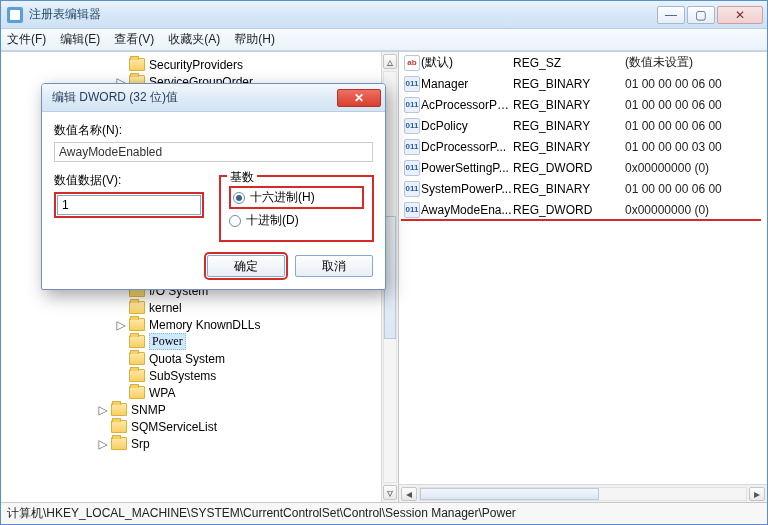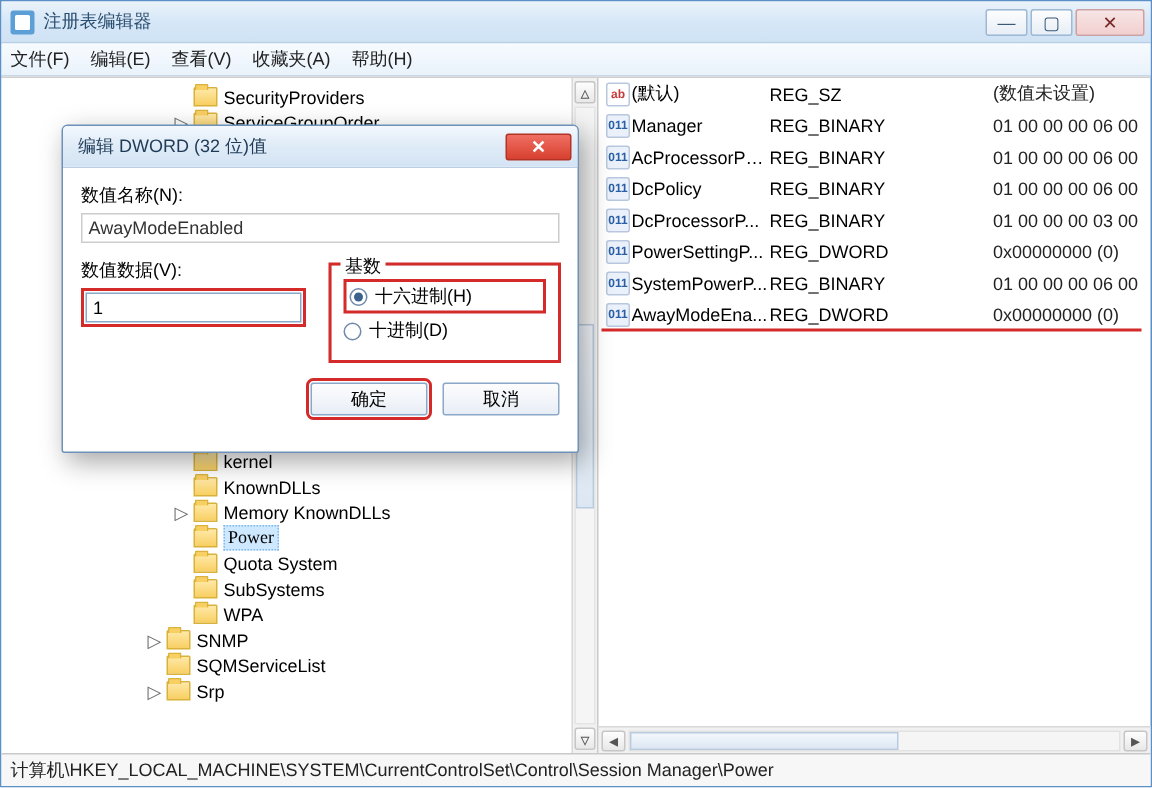--- a/index.html
+++ b/index.html
@@ -72,21 +72,21 @@
   }
   .col-h { display:flex; align-items:center; padding:0 6px; border-right:1px solid #dbe2ea; color:#1a1a1a; }
   .col-name { width:110px; }
   .col-type { width:112px; }
   .col-data { flex:1; }
   .list-body { flex:1; overflow:auto; position:relative;border-radius:12px; }
   .row { display:flex; align-items:center; height:21px; padding-left:4px; }
   .row .cell-icon { width:18px; display:flex; align-items:center; justify-content:center; }
   .row .cell-name { width:92px; overflow:hidden; text-overflow:ellipsis; white-space:nowrap; }
   .row .cell-type { width:112px; }
-  .row .cell-data { flex:1; overflow:hidden; text-overflow:ellipsis; white-space:nowrap; color:#222;margin-left:37px; }
+  .row .cell-data { flex:1; overflow:hidden; text-overflow:ellipsis; white-space:nowrap; color:#222; }
   .ic-str, .ic-bin { width:16px; height:16px; border:1px solid #b8c7df; border-radius:2px; display:flex; align-items:center; justify-content:center; font-size:8px; font-weight:bold; }
   .ic-str { background:#fff; color:#c63a3a; }
   .ic-bin { background:#eaf1fb; color:#2a5fa6; }
   .row.highlight { position:relative; }
   .row.highlight:after {
     content:""; position:absolute; left:2px; right:6px; bottom:-1px;
     height:2px; background:#d42a2a;
   }
 
   .hscroll-list {
@@ -119,21 +119,21 @@
     padding:0 4px 0 10px; border-radius:3px 3px 0 0;
     color:#1e3a57;
   }
   .dlg-close {
     width:44px; height:18px; border-radius:2px;
     background: linear-gradient(#ef6f63,#d8402f);
     border:1px solid #b23427; color:#fff;
     display:flex; align-items:center; justify-content:center;
     font-weight:bold;
   }
-  .dlg-body { padding:10px 12px 24px 12px; }
+  .dlg-body { padding:10px 12px 12px 12px; }
   .field-label { margin-bottom:3px; }
   .field-value-ro {
     border:1px solid #ccc; padding:2px 4px; background:#fff; width:100%;
     color:#333; margin-bottom:10px;
   }
   .dlg-row { display:flex; gap:16px; align-items:flex-start; }
   .dlg-col-left { width:150px; }
   .input-wrap { border:2px solid #d42a2a; padding:1px; }
   .input-wrap input {
     width:100%; border:1px solid #8aa8c8; padding:2px 4px; font-size:12px;
@@ -214,25 +214,20 @@
             <div style="height: 192px;"></div>
             <div class="tree-node" style="--indent: 6;">
               <span class="toggler"></span>
               <span class="folder-icon"></span>
               <span class="node-label">I/O System</span>
             </div>
             <div class="tree-node" style="--indent: 6;">
               <span class="toggler"></span>
               <span class="folder-icon"></span>
               <span class="node-label">kernel</span>
-            </div>
-            <div class="tree-node" style="--indent: 6;">
-              <span class="toggler"></span>
-              <span class="folder-icon"></span>
-              <span class="node-label">KnownDLLs</span>
             </div>
             <div class="tree-node" style="--indent: 6;">
               <span class="toggler">▷</span>
               <span class="folder-icon"></span>
               <span class="node-label">Memory KnownDLLs</span>
             </div>
             <div class="tree-node" style="--indent: 6;">
               <span class="toggler"></span>
               <span class="folder-icon"></span>
               <span class="node-label selected">Power</span>

